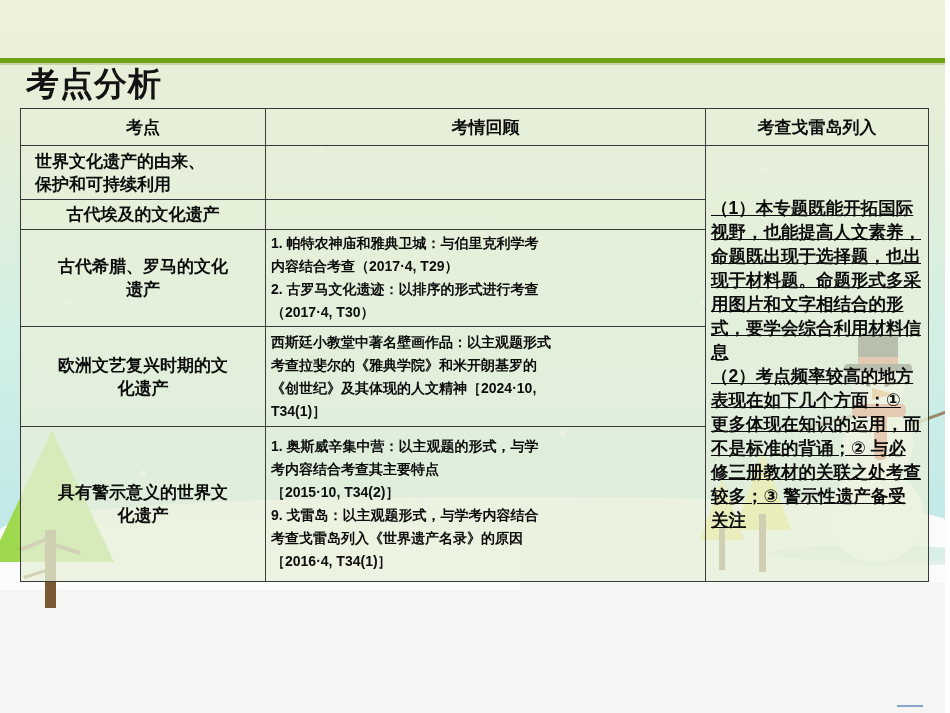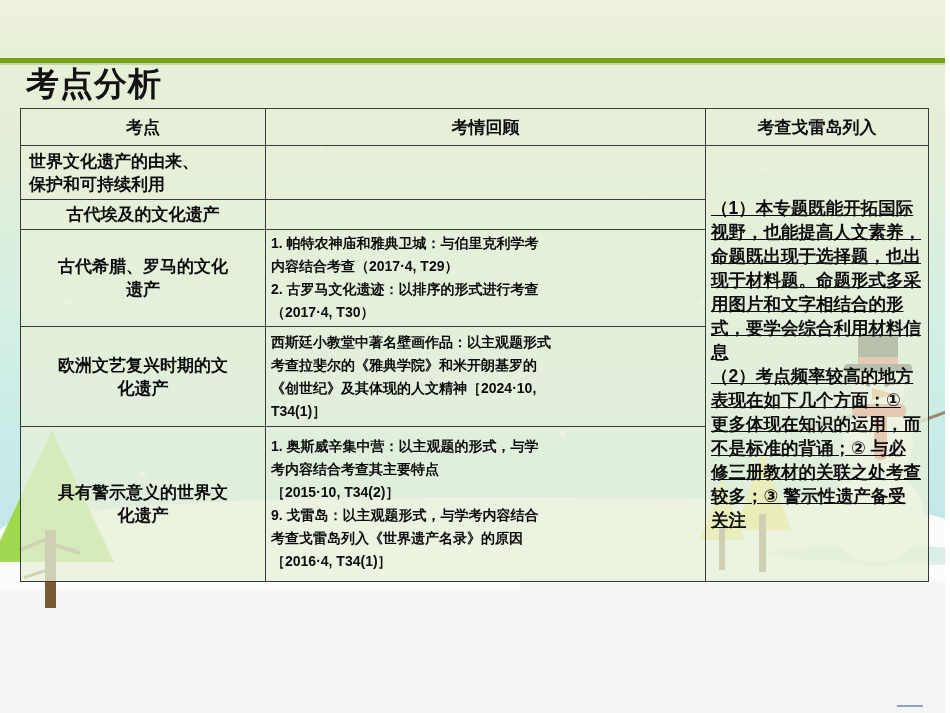--- a/index.html
+++ b/index.html
@@ -242,21 +242,21 @@
     padding: 0;
     border-radius: 14px;
   }
   td.kp {
     text-align: center;
     font-size: 17px;
     line-height: 23px;
   }
   td.kp.left-al {
     text-align: left;
-    padding-left: 8px;
+    padding-left: 14px;
     margin-top: 28px;
   }
   td.rev {
     text-align: left;
     font-size: 14px;
     line-height: 23px;
     vertical-align: top;
     padding-top: 4px;
     padding-left: 8px;
   }

